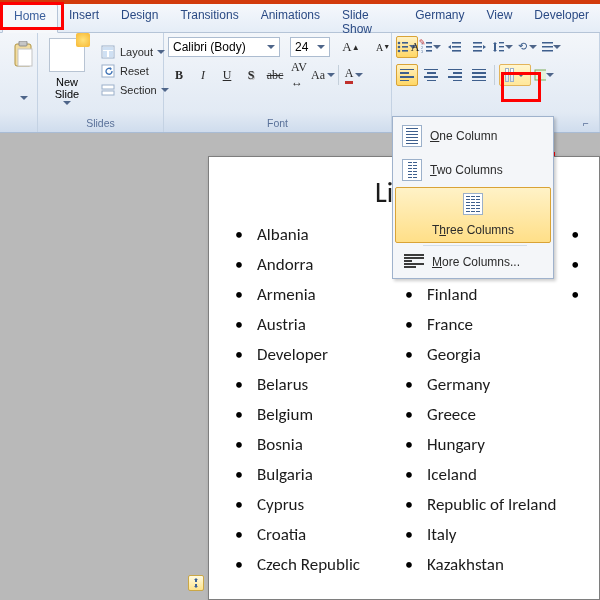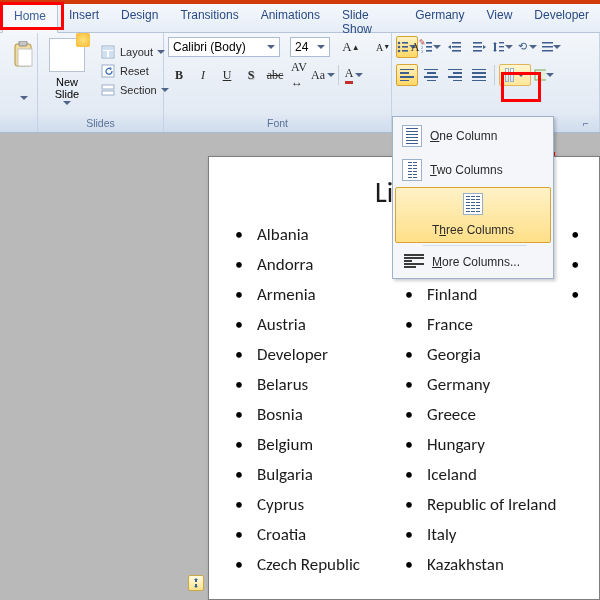--- a/index.html
+++ b/index.html
@@ -459,22 +459,22 @@
 <div class="canvas">
   <div class="slide-title">List of</div>
   <div class="cols">
     <ul class="col">
       <li>Albania</li>
       <li>Andorra</li>
       <li>Armenia</li>
       <li>Austria</li>
       <li>Developer</li>
       <li>Belarus</li>
+      <li>Belgium</li>
       <li>Bosnia</li>
-      <li>Belgium</li>
       <li>Bulgaria</li>
       <li>Cyprus</li>
       <li>Croatia</li>
       <li>Czech Republic</li>
     </ul>
     <ul class="col c2">
       <li style="visibility:hidden">x</li>
       <li style="visibility:hidden">x</li>
       <li>Finland</li>
       <li>France</li>

